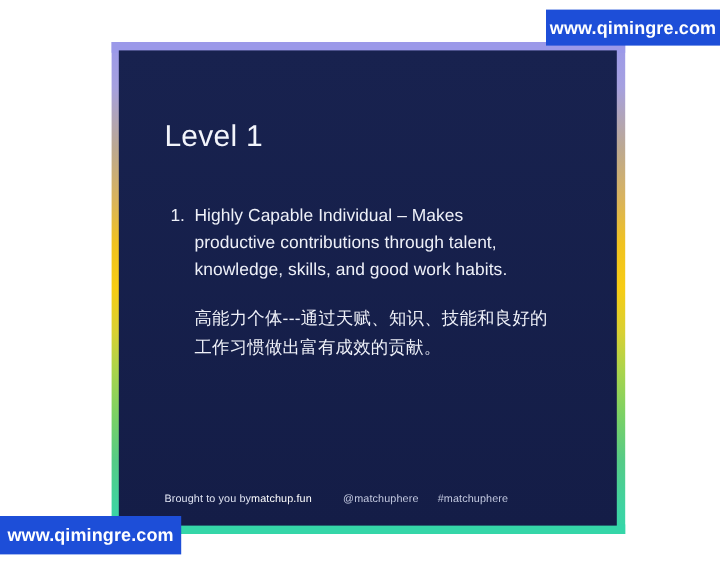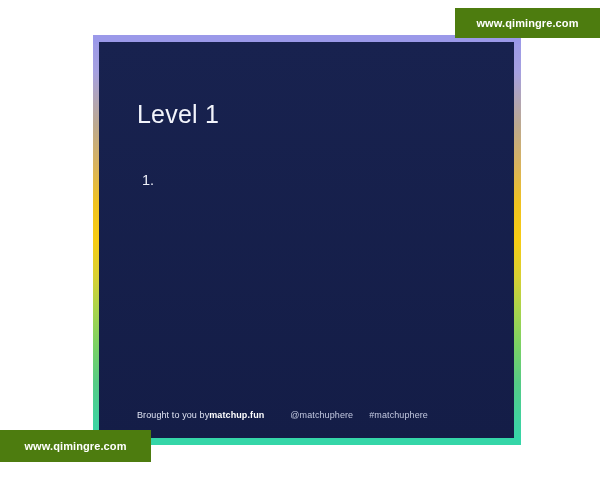--- a/index.html
+++ b/index.html
@@ -129,30 +129,30 @@
     margin-top: auto;
     margin-bottom: 18px;
     margin-left: 4px;
     display: flex;
     align-items: center;
     font-size: 9px;
     letter-spacing: 0.1px;
   }
 
   .footer-credit { color: #dfe3f2; }
-  .footer-brand  { color: #ffffff; font-weight: bold; }
+  .footer-brand  { color: #ffffff; font-weight: normal; }
   .footer-handle { color: #c3c9e0; margin-left: 26px; }
   .footer-tag    { color: #c3c9e0; margin-left: 16px; }
 
   
   .watermark {
     position: absolute;
-    background: #4d7c0f;
+    background: #1d4ed8;
     color: #ffffff;
-    font-size: 11px;
+    font-size: 15px;
     font-weight: bold;
     letter-spacing: 0.1px;
     display: flex;
     align-items: center;
     justify-content: center;
     z-index: 10;
   }
   .watermark-top {
     right: 0;
     top: 8px;
@@ -172,20 +172,22 @@
 <div id="stage">
 
   <div class="card-frame">
     <div class="card-inner">
 
       <h1 class="slide-title">Level 1</h1>
 
       <ol class="content-list">
         <li class="list-item">
           <span class="item-marker">1.</span>
+          <p class="item-en">Highly Capable Individual – Makes productive contributions through talent, knowledge, skills, and good work habits.</p>
+          <p class="item-zh">高能力个体---通过天赋、知识、技能和良好的工作习惯做出富有成效的贡献。</p>
         </li>
       </ol>
 
       <div class="card-footer">
         <span class="footer-credit">Brought to you by</span>
         <span class="footer-brand"> matchup.fun</span>
         <span class="footer-handle">@matchuphere</span>
         <span class="footer-tag">#matchuphere</span>
       </div>
 

